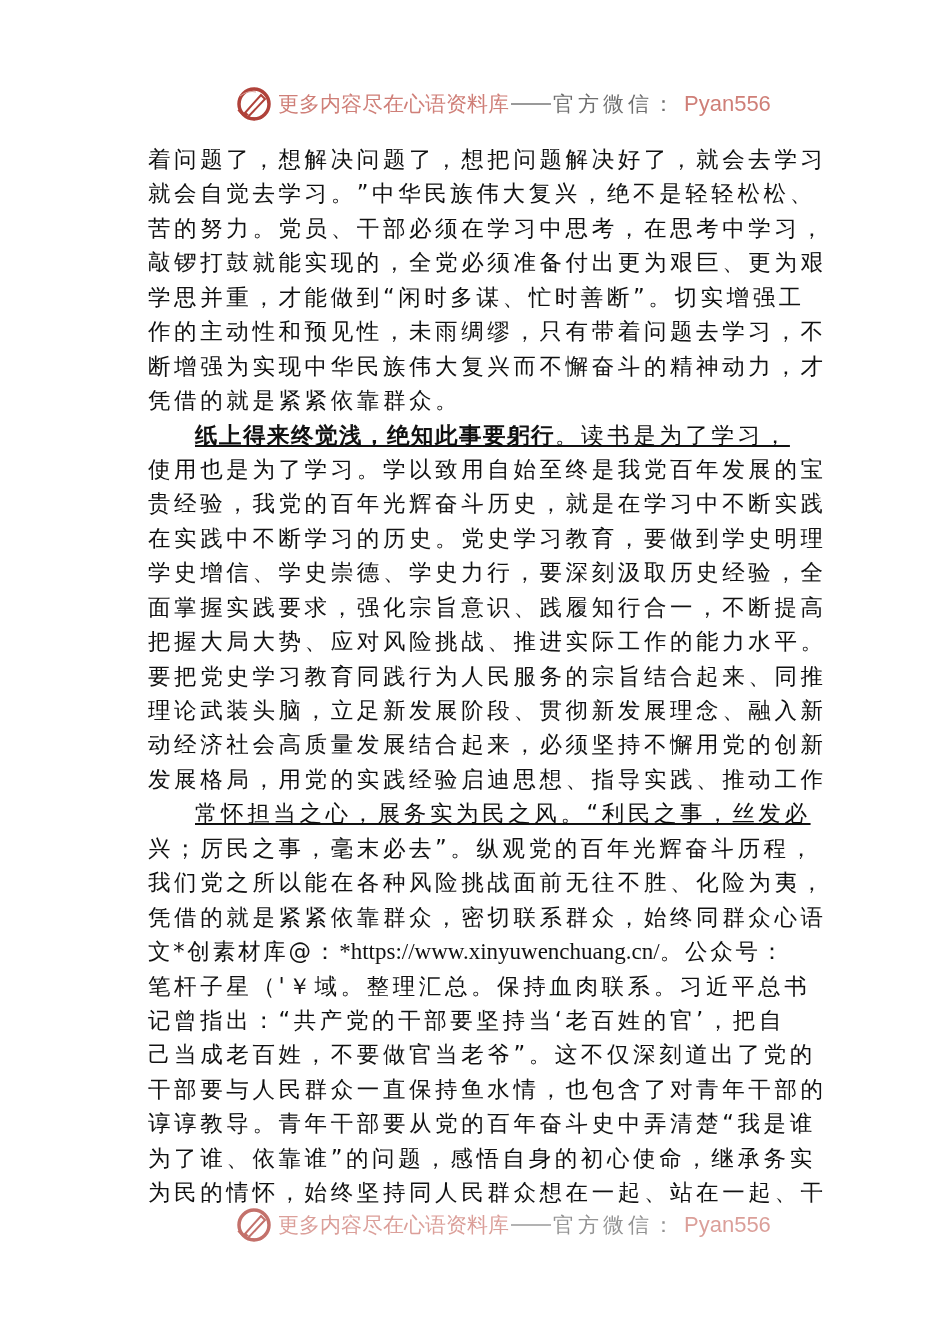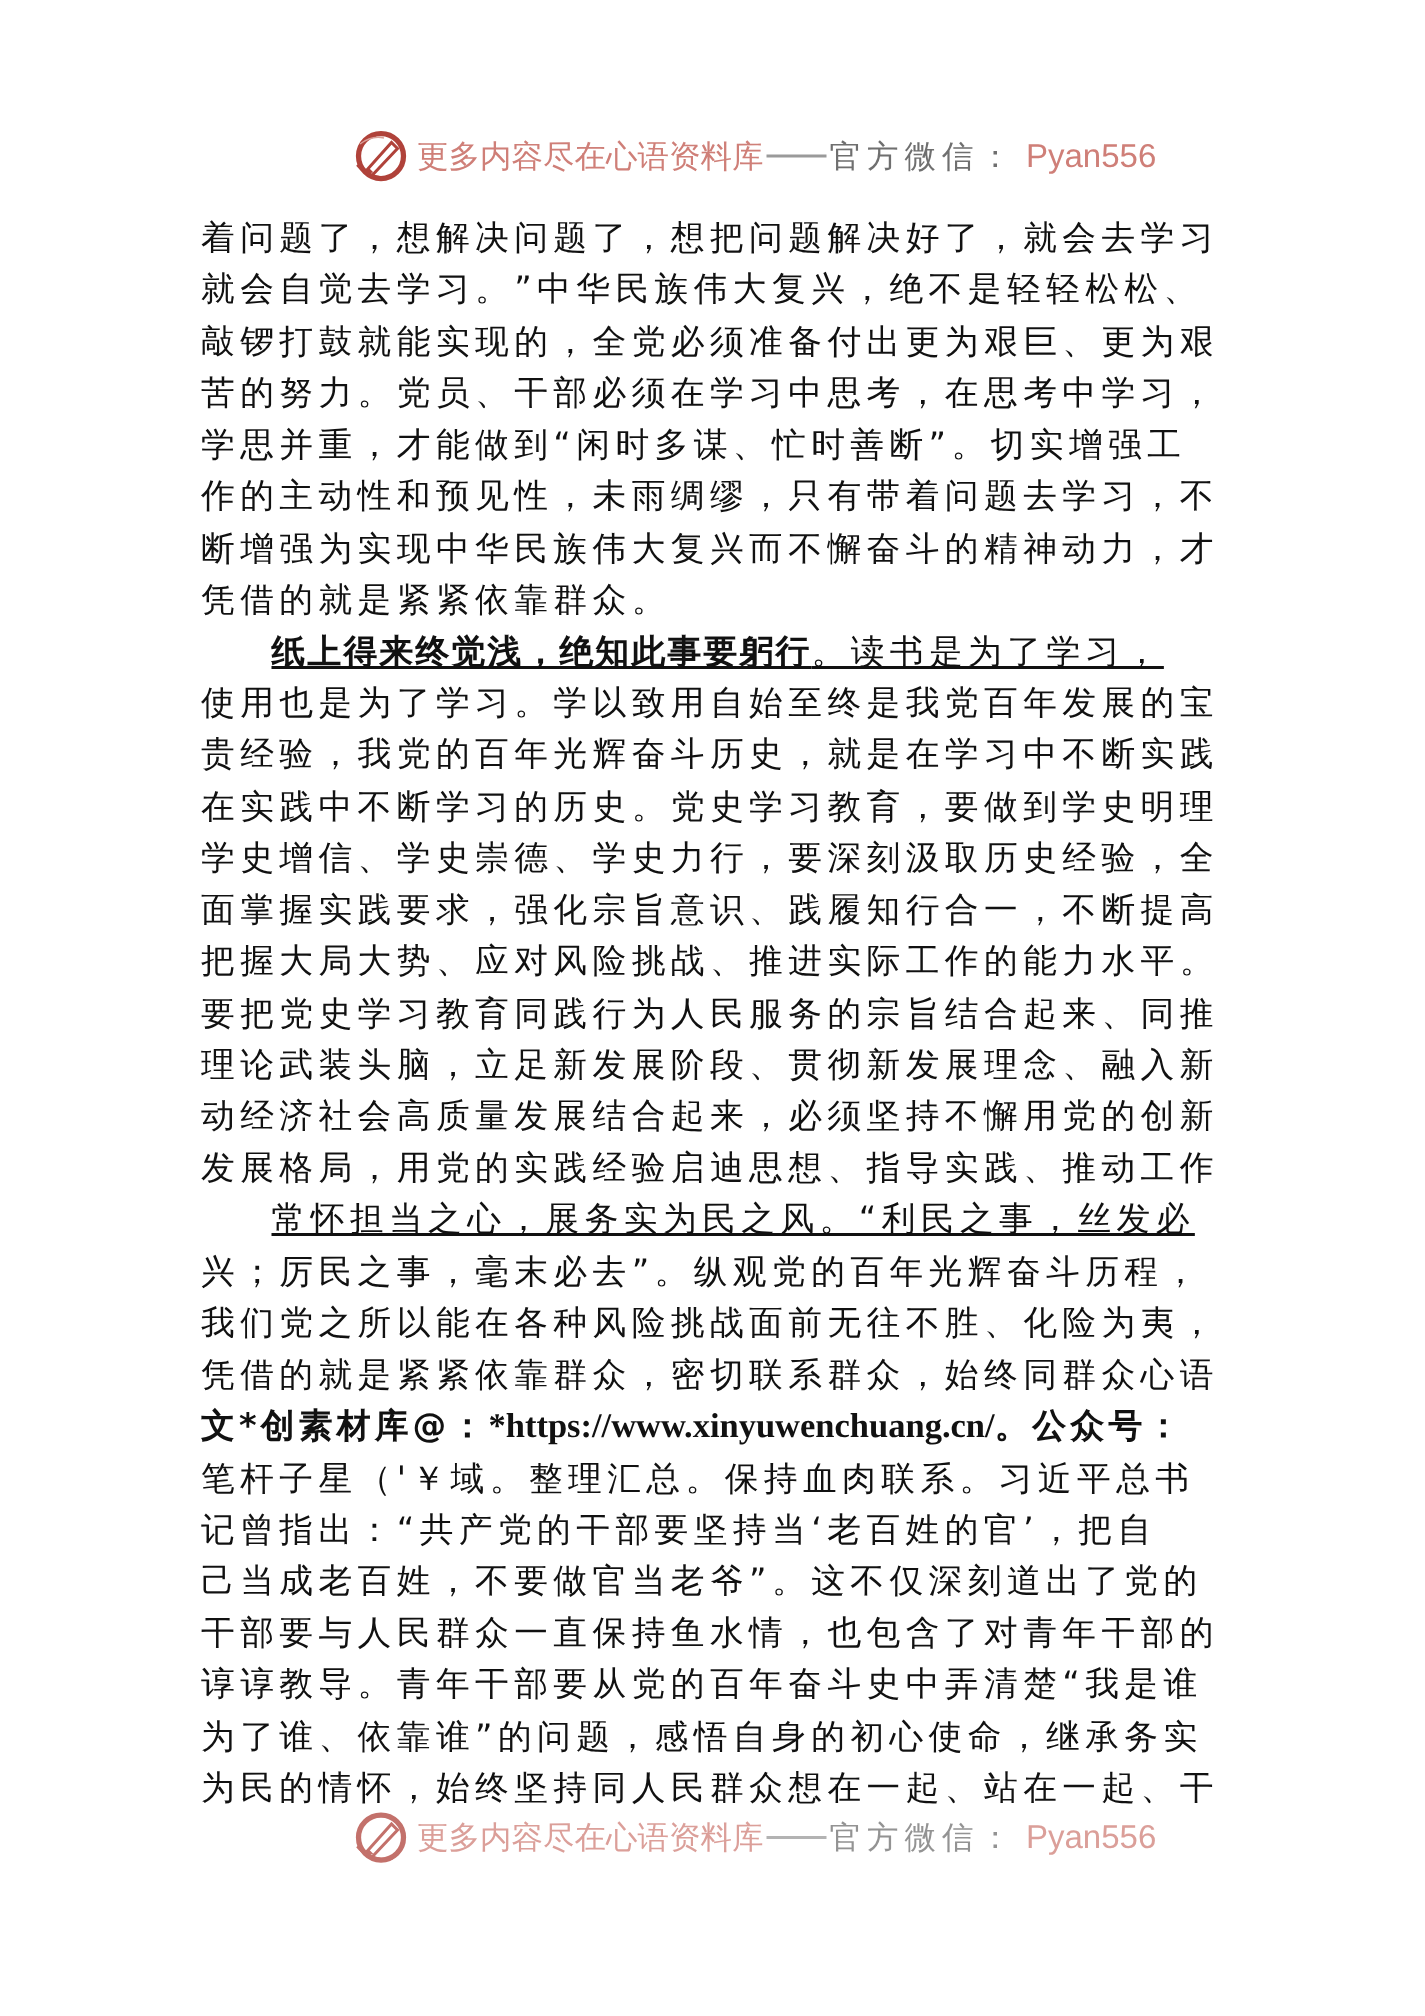--- a/index.html
+++ b/index.html
@@ -58,41 +58,41 @@
       letter-spacing: 4px;
     }
     .wm-id {
       font-family: "Liberation Sans", "DejaVu Sans", sans-serif;
       font-size: 22px;
       color: #cf7f78;
       margin-left: 6px;
     }
     .body-text {
       position: absolute;
-      left: 134px;
+      left: 148px;
       top: 142px;
       width: 670px;
     }
     .line {
       height: 34.45px;
       line-height: 34.45px;
       font-size: 22.5px;
       color: #111111;
       white-space: nowrap;
       letter-spacing: 3.6px;
       font-family: "DejaVu Sans", "Liberation Sans", sans-serif;
     }
     .line.indent { padding-left: 47px; text-decoration: underline; }
     .line .bold { font-weight: bold; letter-spacing: 1.5px; }
     .line .latin {
       font-family: "Liberation Serif", "DejaVu Serif", serif;
       letter-spacing: 0px;
       font-size: 23px;
     }
-    .line.tight { letter-spacing: 2.8px; font-weight: bold; }
+    .line.tight { letter-spacing: 2.8px; }
   </style>
 </head>
 <body>
 
 <div class="page">
 
   <div class="watermark top">
     <svg class="wm-logo" viewBox="0 0 40 40">
       <circle cx="20" cy="20" r="15" fill="none" stroke="#b0423a" stroke-width="3.5"></circle>
       <path d="M10 30 L27 11 L31 15 L14 33 Z" fill="#ffffff" stroke="#b0423a" stroke-width="2"></path>
@@ -104,22 +104,22 @@
     <span class="wm-dash"></span>
     <span class="wm-gray">官方微信：</span>
     <span class="wm-id">Pyan556</span>
   </div>
 
   <div class="body-text">
 
     <div>
       <div class="line">着问题了，想解决问题了，想把问题解决好了，就会去学习</div>
       <div class="line">就会自觉去学习。”中华民族伟大复兴，绝不是轻轻松松、</div>
+      <div class="line">苦的努力。党员、干部必须在学习中思考，在思考中学习，</div>
       <div class="line">敲锣打鼓就能实现的，全党必须准备付出更为艰巨、更为艰</div>
-      <div class="line">苦的努力。党员、干部必须在学习中思考，在思考中学习，</div>
       <div class="line">学思并重，才能做到“闲时多谋、忙时善断”。切实增强工</div>
       <div class="line">作的主动性和预见性，未雨绸缪，只有带着问题去学习，不</div>
       <div class="line">断增强为实现中华民族伟大复兴而不懈奋斗的精神动力，才</div>
       <div class="line">凭借的就是紧紧依靠群众。</div>
     </div>
 
     <div>
       <div class="line indent">
         <span class="bold">纸上得来终觉浅，绝知此事要躬行</span><span>。读书是为了学习，</span>
       </div>

